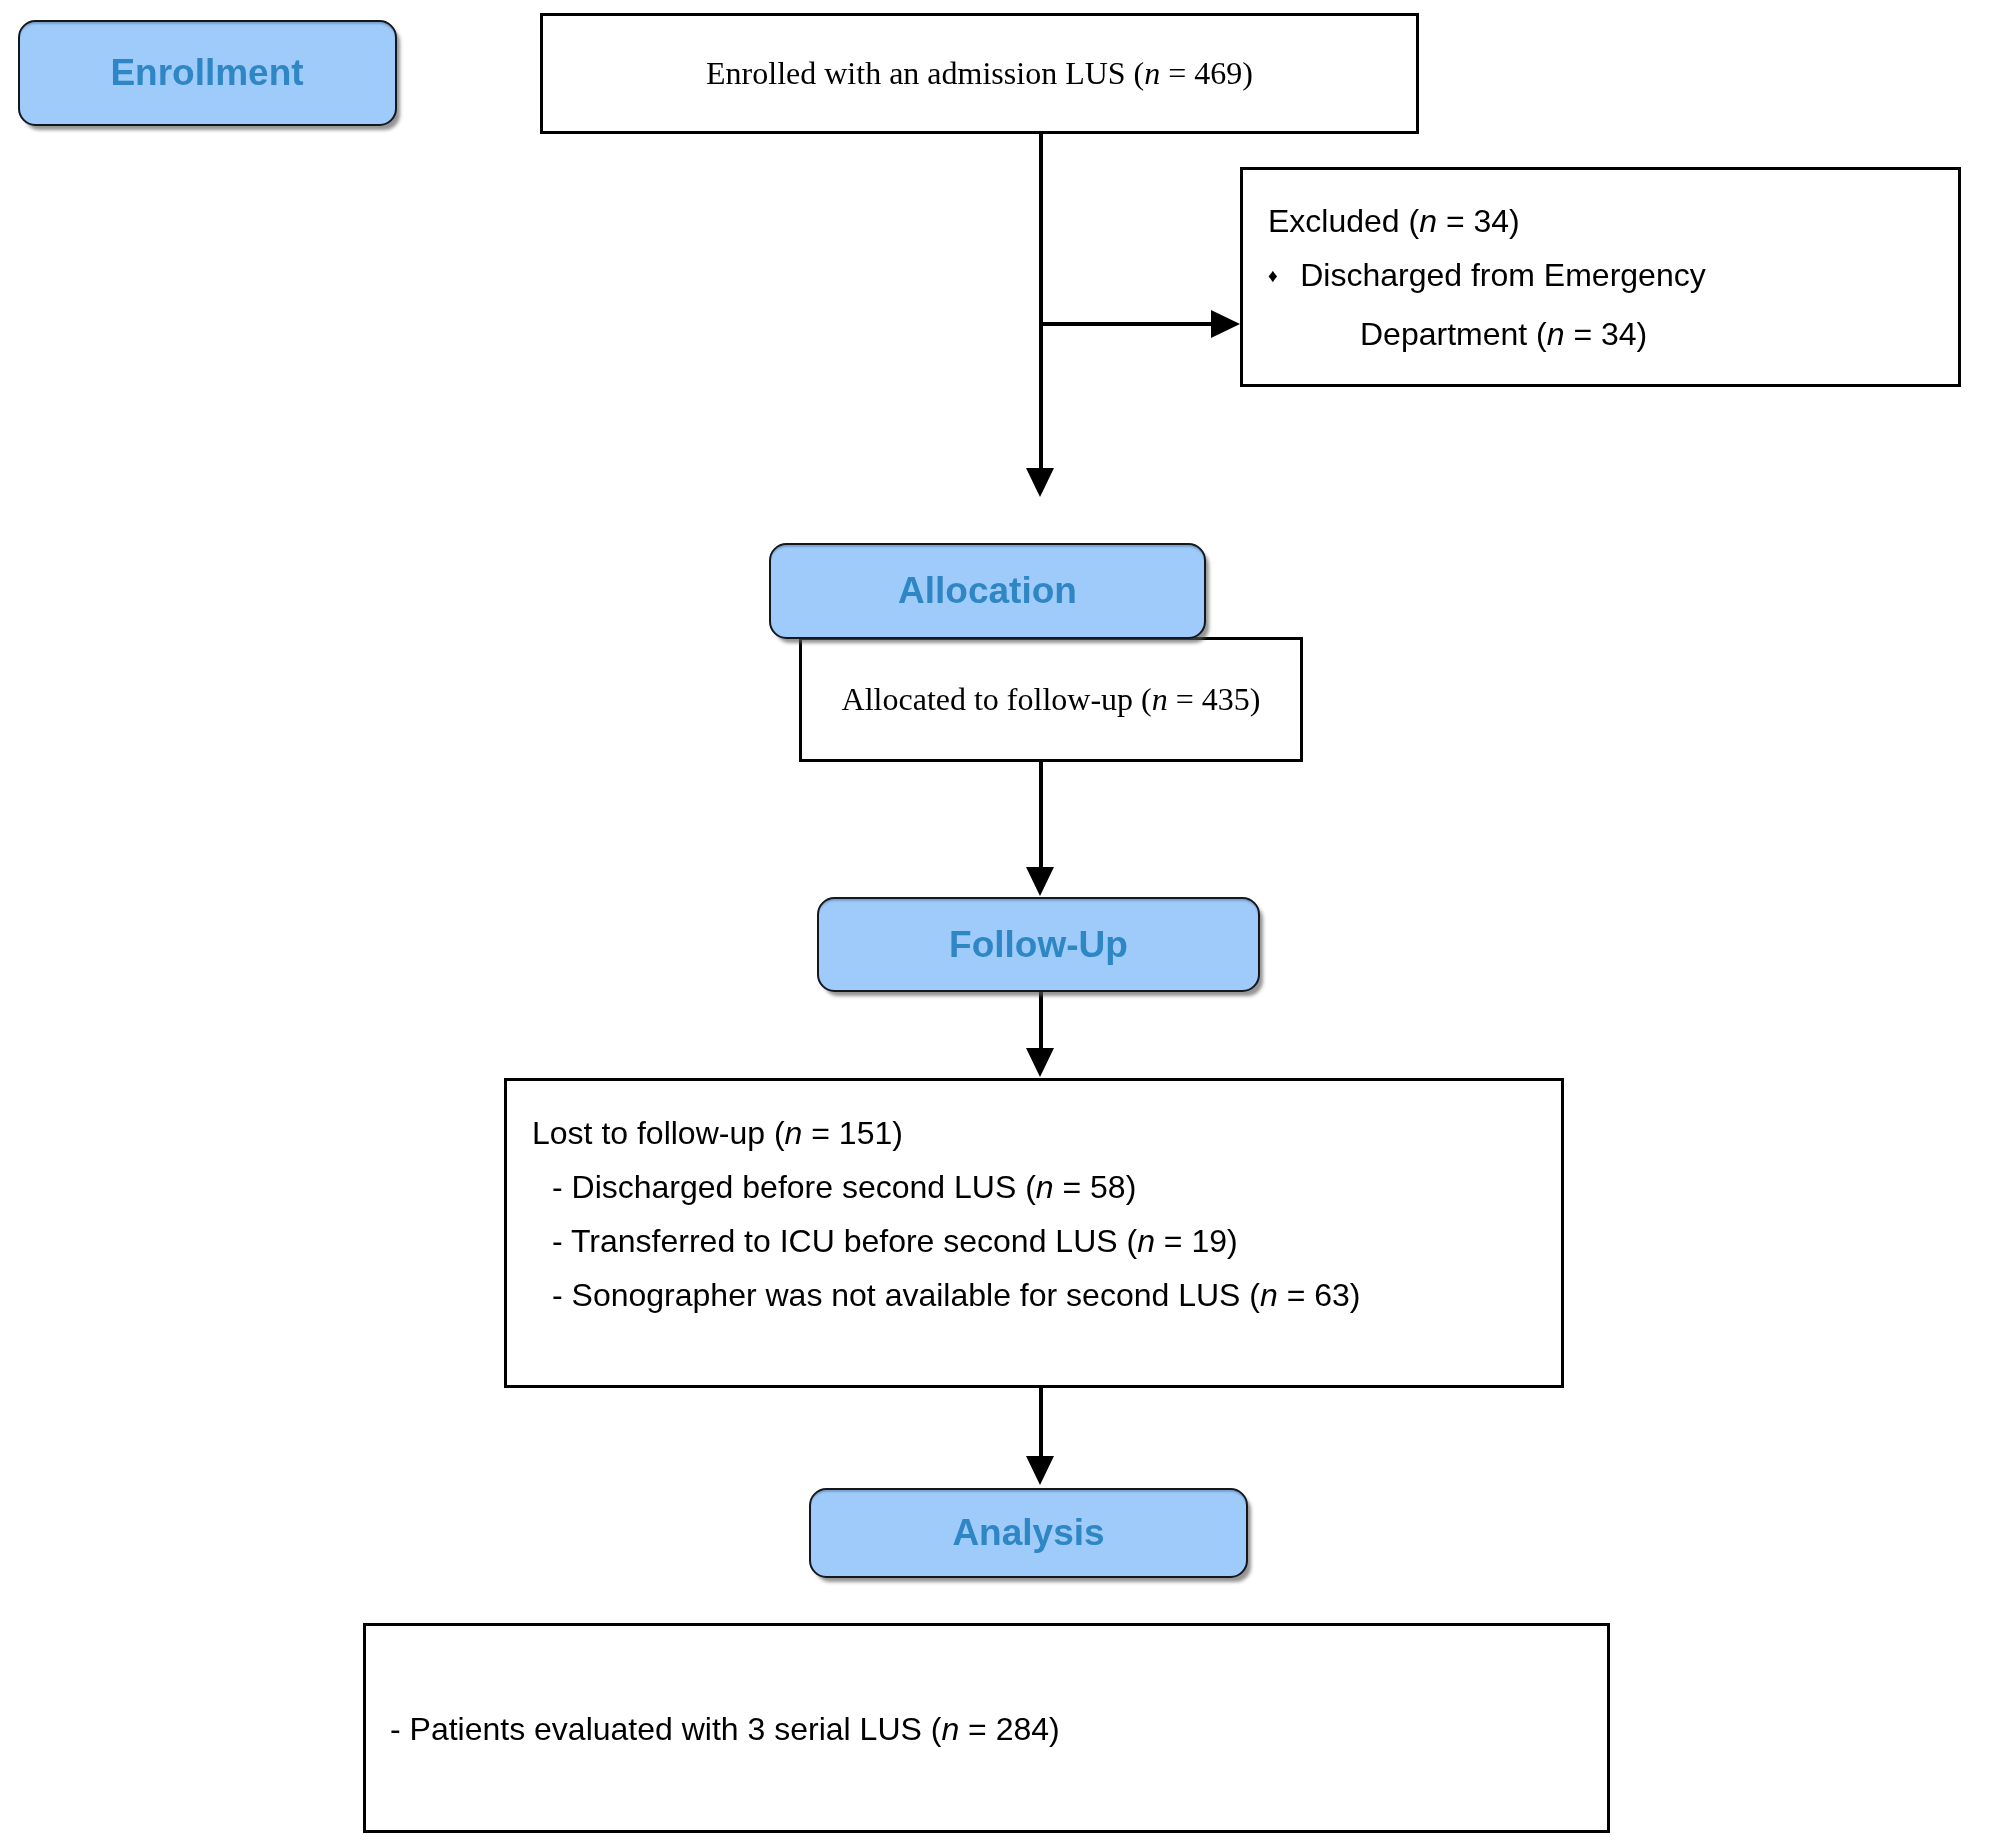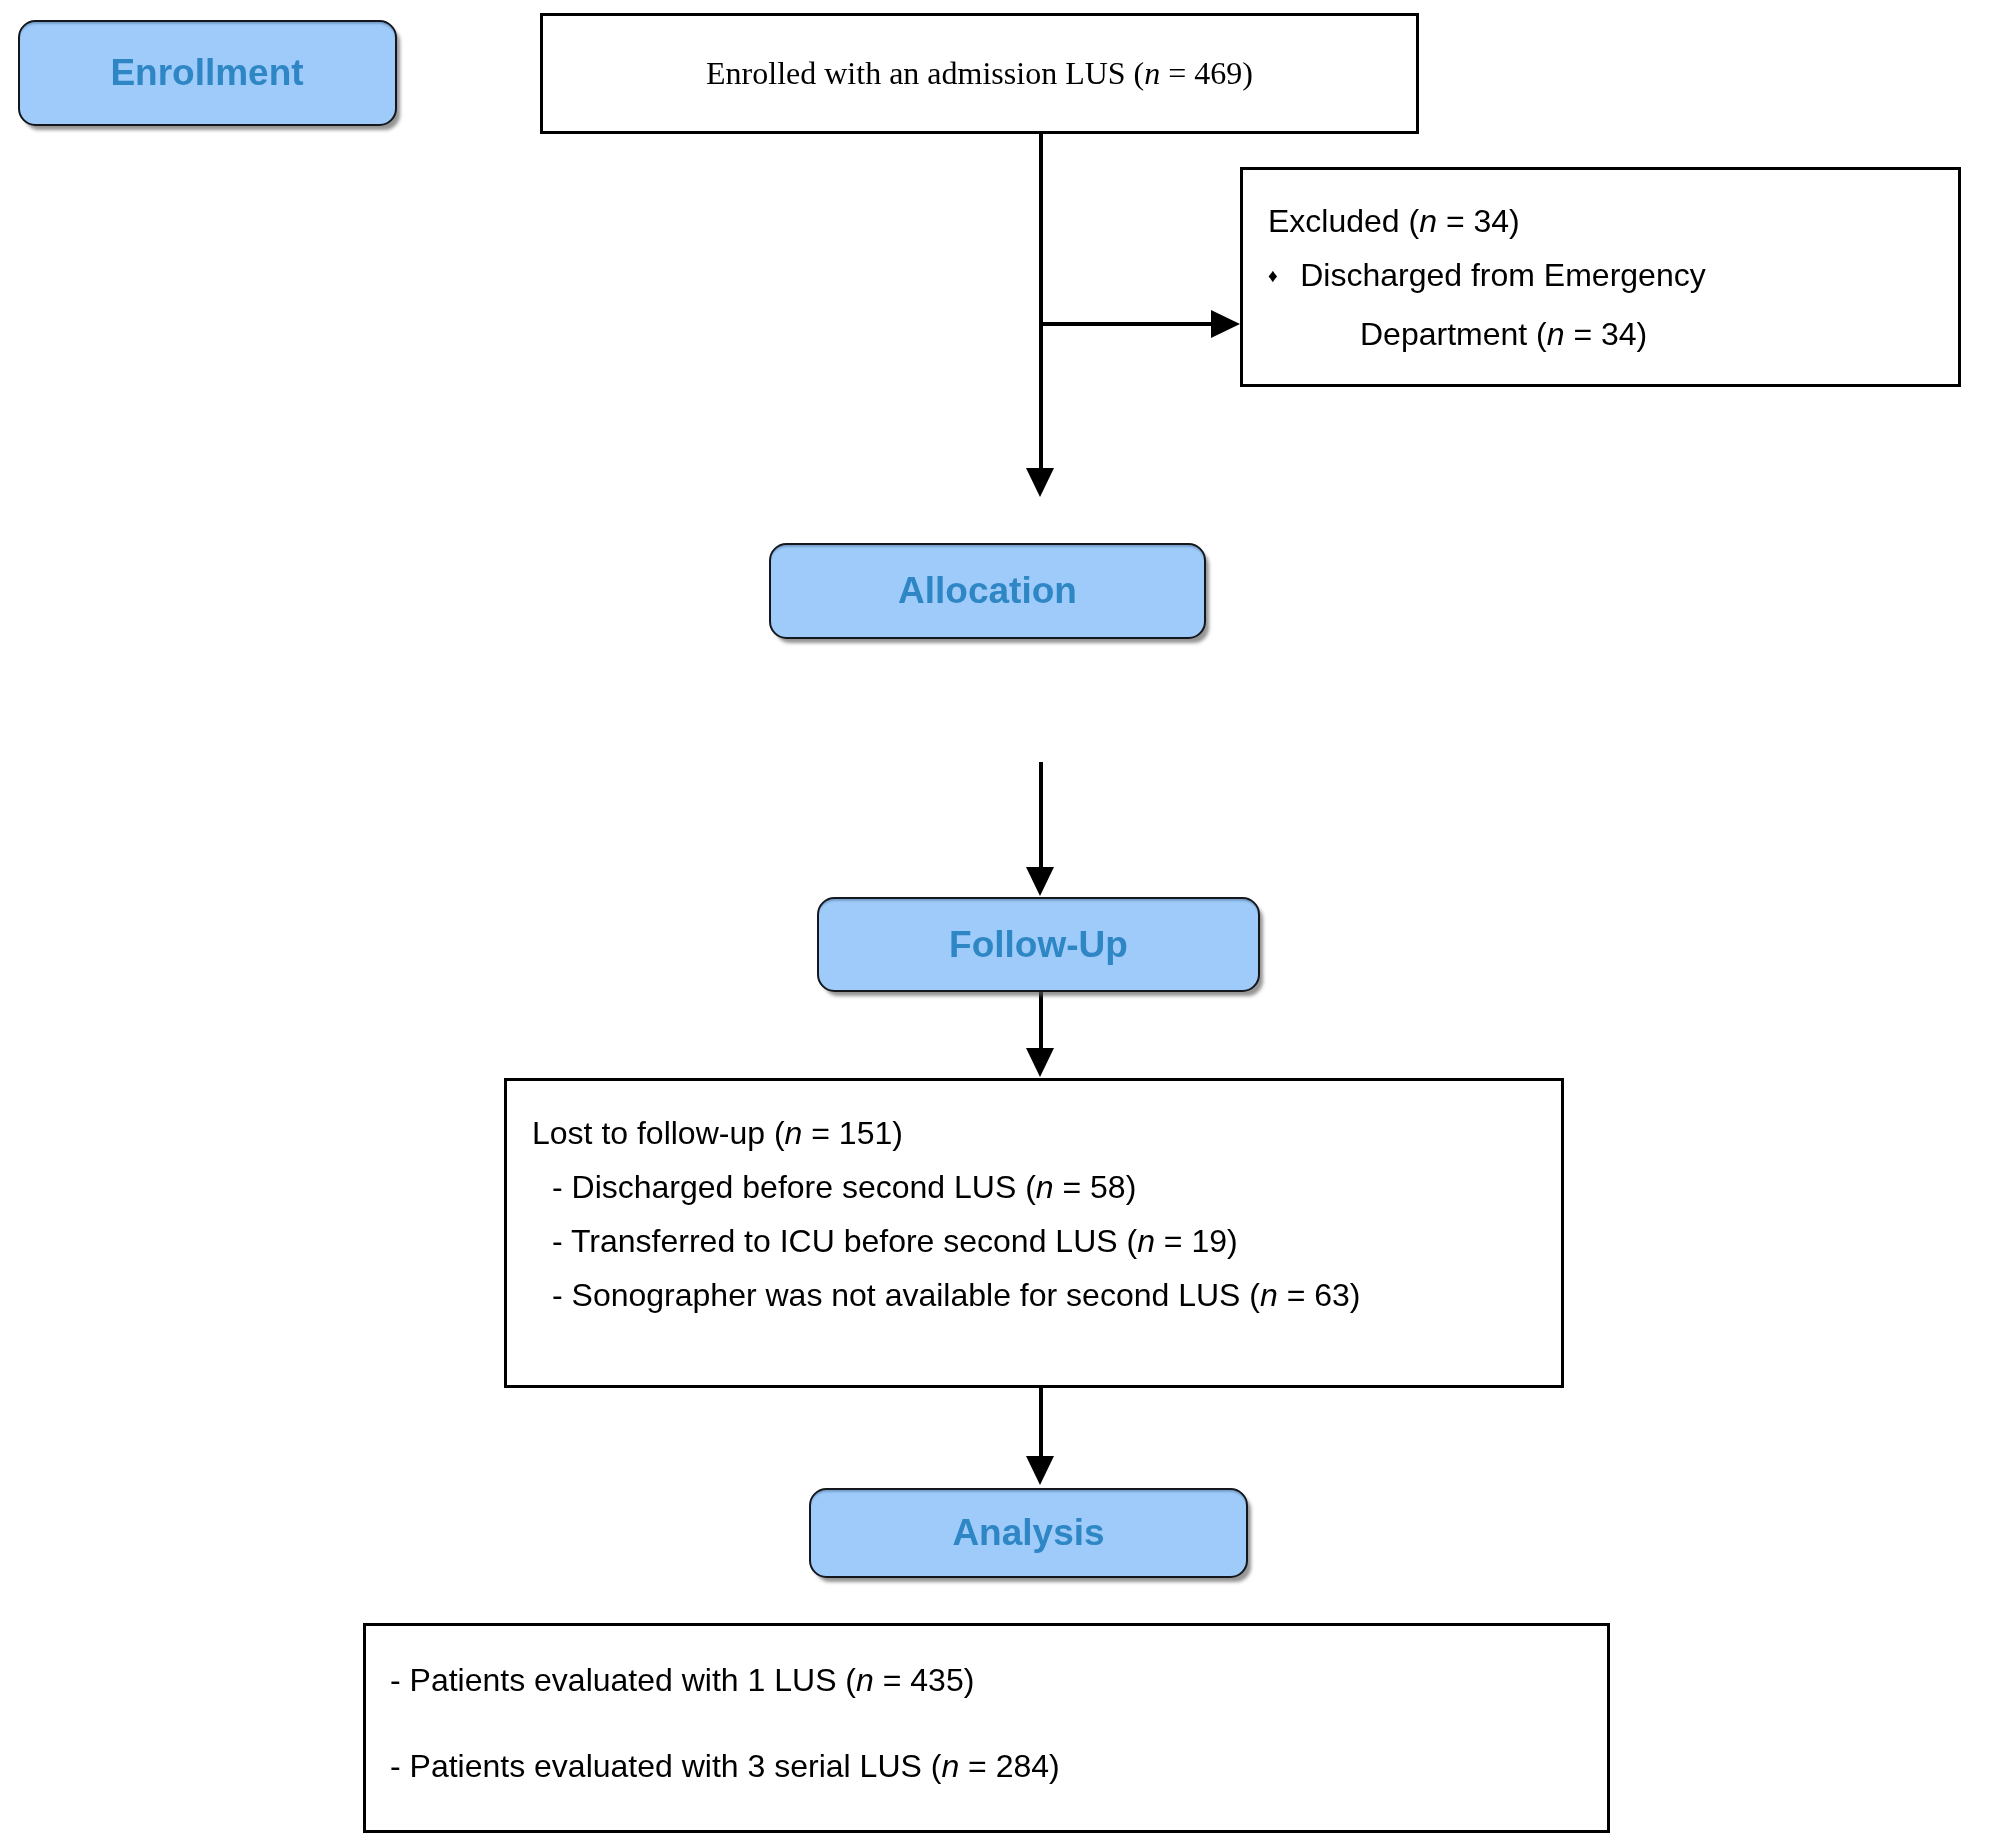--- a/index.html
+++ b/index.html
@@ -146,20 +146,25 @@
       <div class="line txt dept-line">
         <span>Department (</span><i>n</i><span> = 34)</span>
       </div>
     </div>
   </div>
 
   <div class="stage" style="left:769px; top:543px; width:437px; height:96px;">
     <span>Allocation</span>
   </div>
 
+  <div class="wbox center-text" style="left:799px; top:637px; width:504px; height:125px;">
+    <div class="txt">
+      <span>Allocated to follow-up (</span><i>n</i><span> = 435)</span>
+    </div>
+  </div>
 
   <div class="vline" style="left:1039px; top:762px; height:106px;"></div>
   <div class="head-down" style="left:1026px; top:867px;"></div>
 
   <div class="stage" style="left:817px; top:897px; width:443px; height:95px;">
     <span>Follow-Up</span>
   </div>
 
   <div class="vline" style="left:1039px; top:992px; height:57px;"></div>
   <div class="head-down" style="left:1026px; top:1048px;"></div>
@@ -183,23 +188,20 @@
 
   <div class="vline" style="left:1039px; top:1387px; height:70px;"></div>
   <div class="head-down" style="left:1026px; top:1456px;"></div>
 
   <div class="stage" style="left:809px; top:1488px; width:439px; height:90px;">
     <span>Analysis</span>
   </div>
 
   <div class="wbox" style="left:363px; top:1623px; width:1247px; height:210px;">
     <div class="results-content">
-      <div class="line txt">
-        <span>- Patients evaluated with 1 LUS (</span><i>n</i><span> = 435)</span>
-      </div>
       <div class="line txt results-gap">
         <span>- Patients evaluated with 3 serial LUS (</span><i>n</i><span> = 284)</span>
       </div>
     </div>
   </div>
 
 </div>
 
 
 </body></html>

